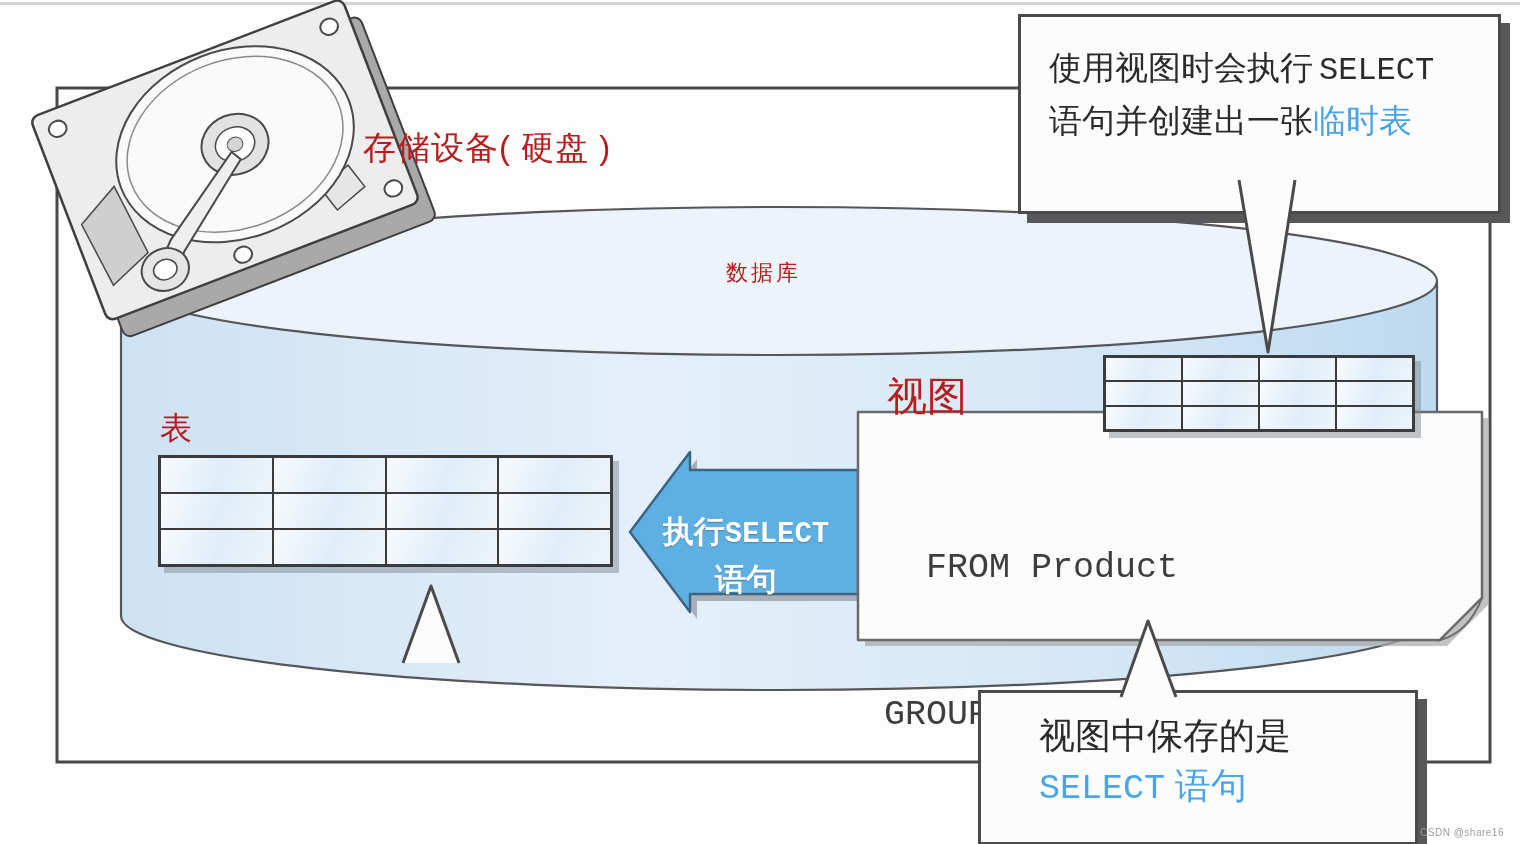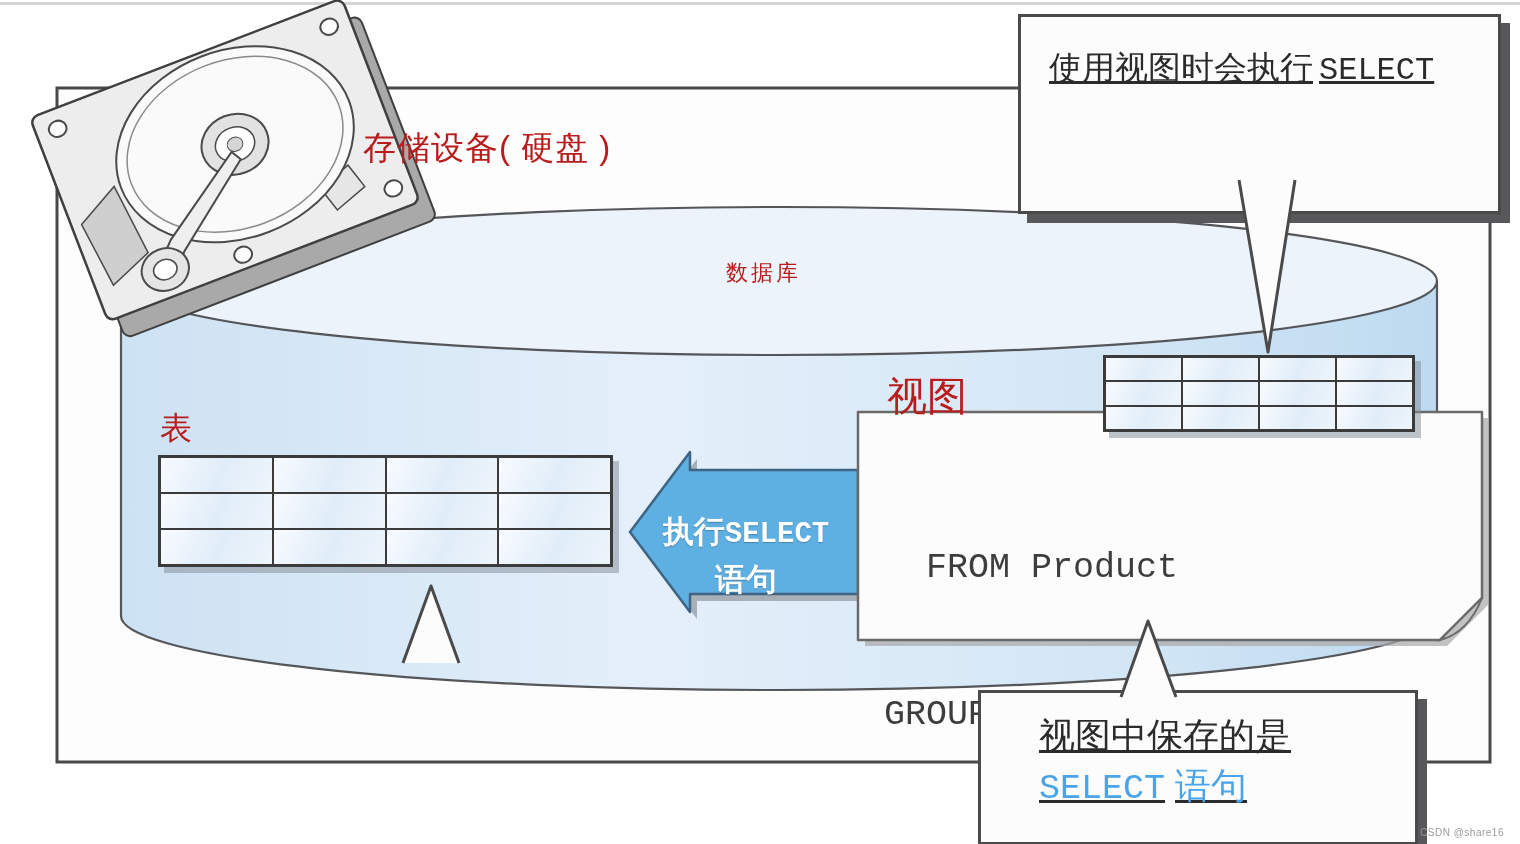--- a/index.html
+++ b/index.html
@@ -34,21 +34,21 @@
   #arrow-text .mono{font-family:"Liberation Mono",monospace;font-size:29px;font-weight:bold;}
   
   #sql-text{
     position:absolute;left:884px;top:446px;
     font-family:"Liberation Mono",monospace;font-size:35px;line-height:49px;
     color:#3d3d3d;white-space:pre;
   }
   
   .callout{
     position:absolute;background:#fcfcfd;border:3px solid #4a4a4a;
-    box-shadow:9px 9px 0 #58585a;box-sizing:content-box;text-decoration:underline;
+    box-shadow:9px 9px 0 #58585a;box-sizing:content-box;
   }
   .callout .line{white-space:nowrap;}
   #callout-tr{left:1018px;top:14px;width:449px;height:168px;
     padding:26px 0 0 28px;font-size:33px;line-height:50px;}
   #callout-bl{left:262px;top:657px;width:357px;height:164px;
     padding:35px 0 0 26px;font-size:37px;line-height:54px;box-sizing:border-box;
     width:363px;height:170px;}
   #callout-br{left:978px;top:690px;width:376px;height:131px;
     padding:18px 0 0 58px;font-size:36px;line-height:50px;}
   .hl-blue{color:#4aa4ea;}
@@ -160,20 +160,23 @@
 
   <div id="sql-text">
     <div>  FROM Product</div>
     <div>GROUP BY product_type;</div>
   </div>
 
   <div id="callout-tr" class="callout">
     <div class="line">
       <span>使用视图时会执行</span><span class="kw-mono">SELECT</span>
     </div>
+    <div class="line">
+      <span>语句并创建出一张</span><span class="hl-blue">临时表</span>
+    </div>
   </div>
 
 
   <div id="callout-br" class="callout">
     <div class="line">视图中保存的是</div>
     <div class="line">
       <span class="kw-mono hl-blue">SELECT</span><span class="hl-blue">语句</span>
     </div>
   </div>
 

